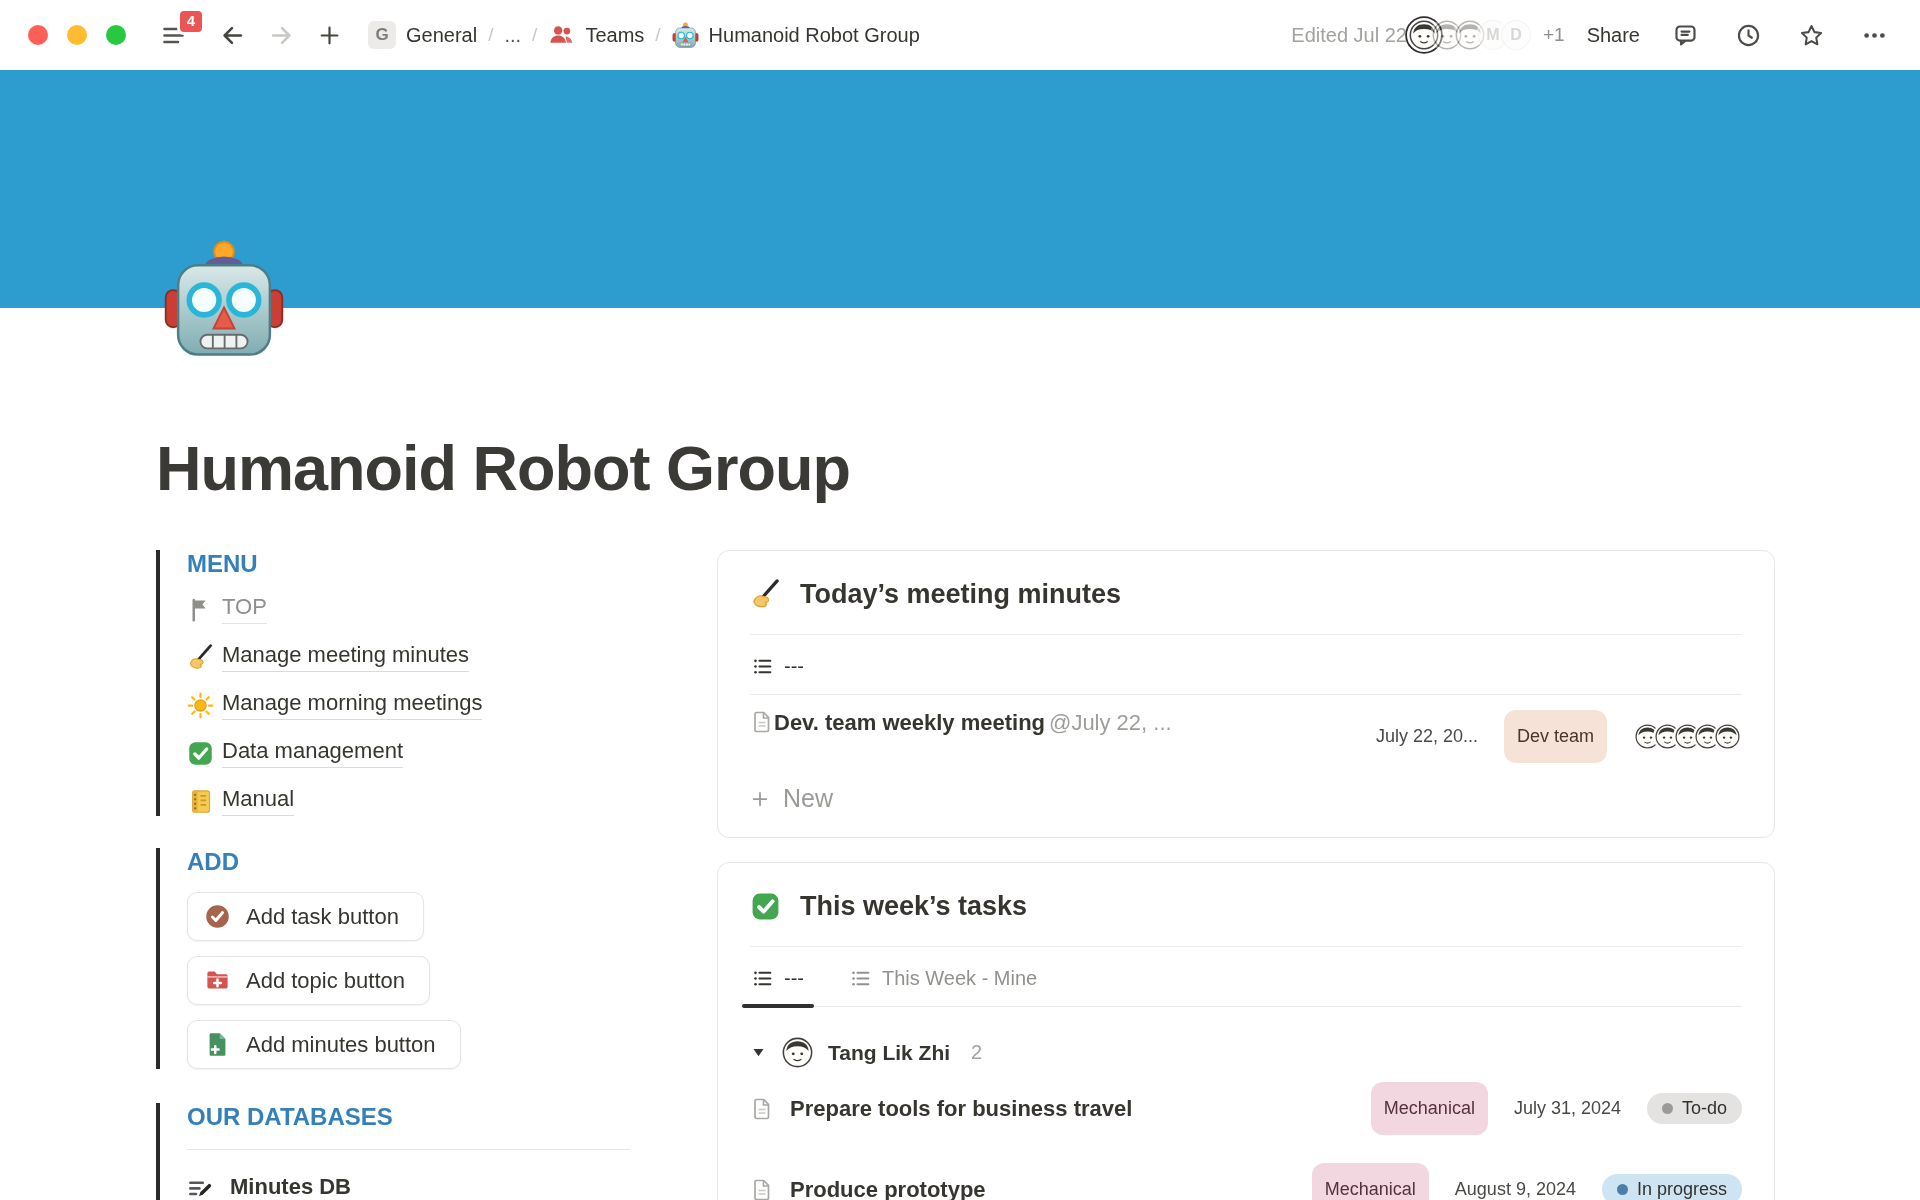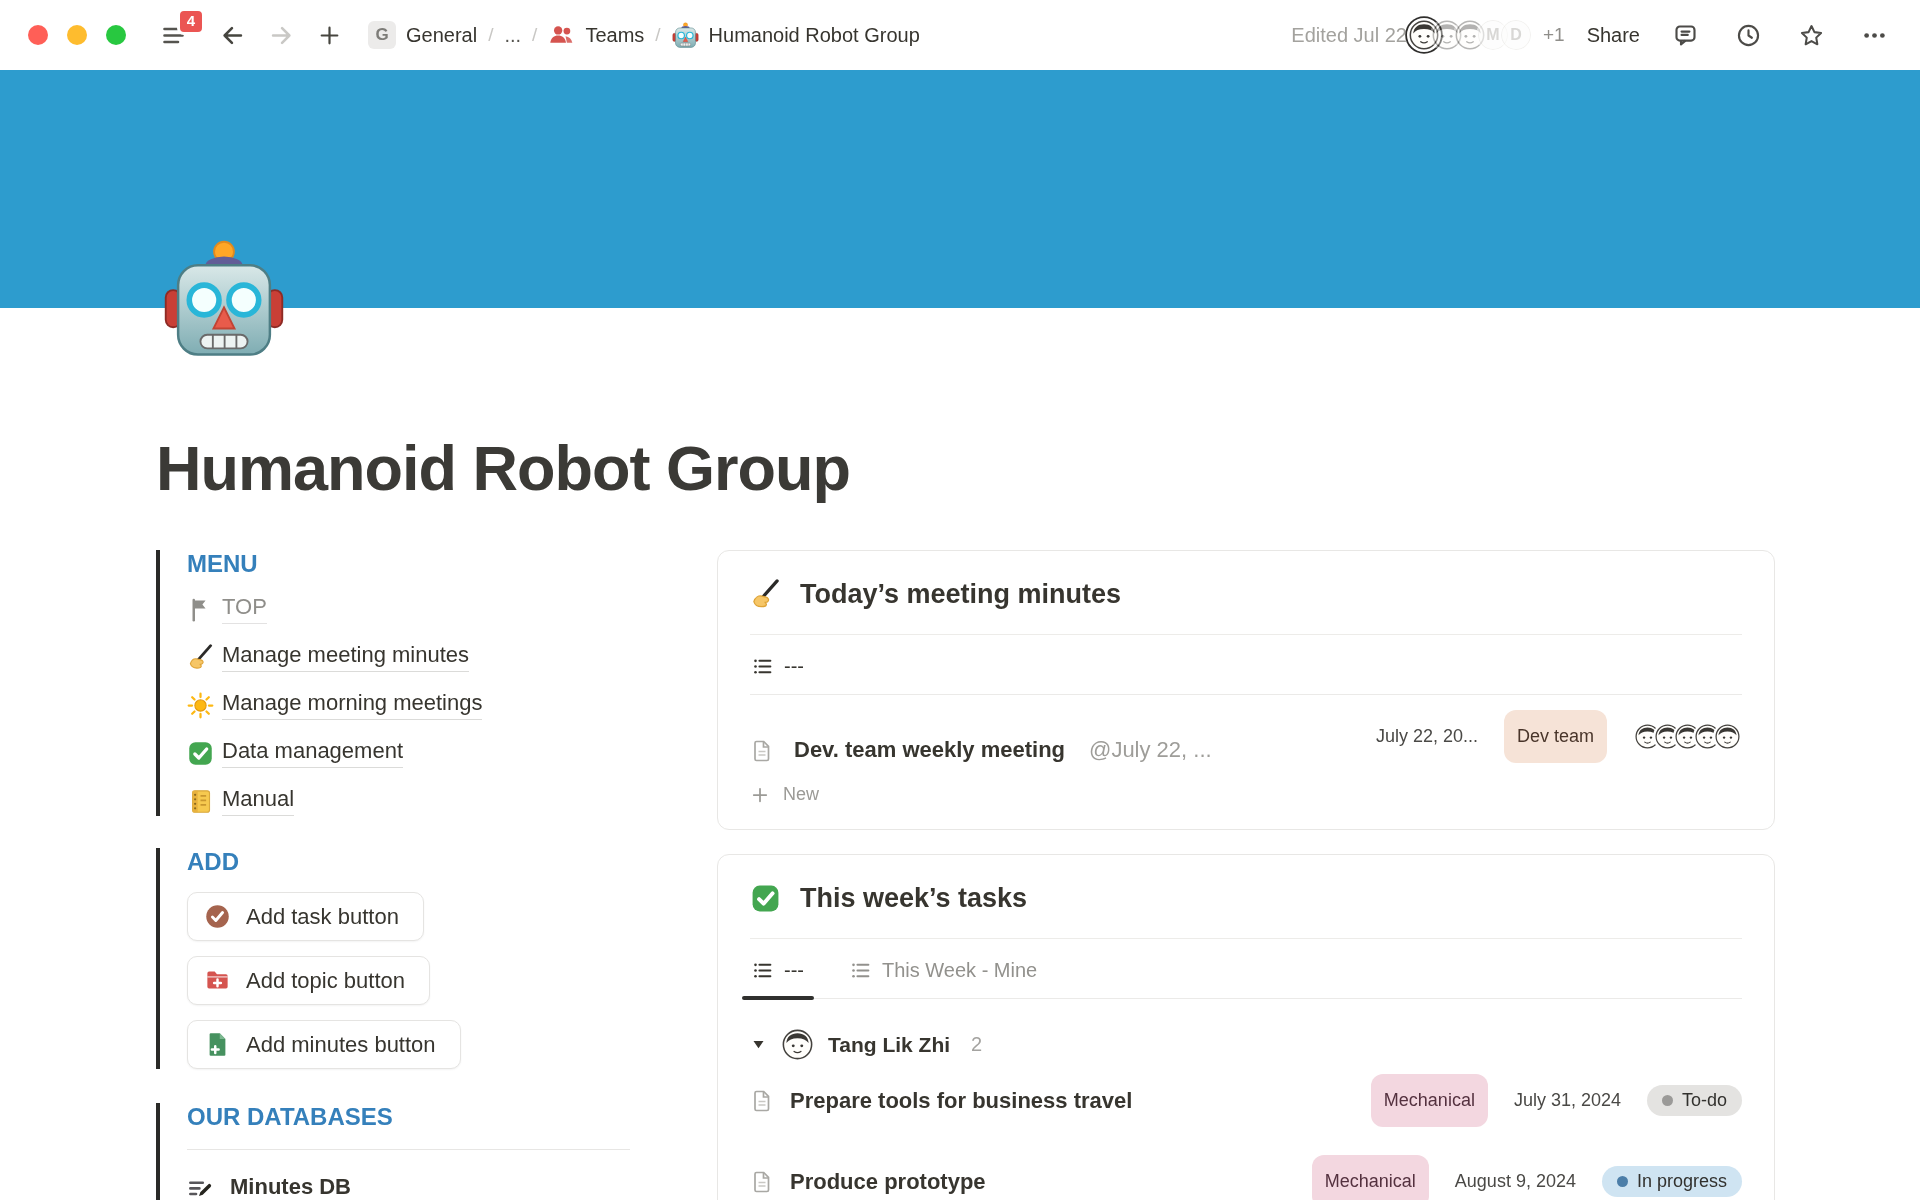--- a/index.html
+++ b/index.html
@@ -72,39 +72,39 @@
   .card-header svg{width:31px;height:31px}
   .card-title{font-size:27px;font-weight:700;cursor:pointer}
   .card-divider{height:1px;background:#EDECE9;margin-top:24px}
   .tabs{display:flex;gap:42px;border-bottom:1px solid #EBEAE8;padding-top:4px}
   .tab{display:flex;align-items:center;gap:11px;padding:16px 2px;font-size:20px;font-weight:500;
        color:#37352F;position:relative;cursor:pointer}
   .tab svg{width:21px;height:21px}
   .tab.inactive{color:#92918D}
   .tab.underlined::after{content:"";position:absolute;left:-8px;right:-8px;bottom:-2px;height:4px;
        background:#30302E;border-radius:2px}
-  .listrow{display:flex;align-items:flex-end;gap:20px;padding:15px 0 9px;font-size:22px;cursor:pointer}
+  .listrow{display:flex;align-items:flex-start;gap:0;padding:15px 0 9px;font-size:22px;cursor:pointer}
   .listrow svg.doc{width:24px;height:24px;flex:0 0 auto}
   .row-title{font-weight:600;white-space:nowrap}
   .row-mention{color:#9E9D99;margin-left:4px;white-space:nowrap}
   .row-meta{margin-left:auto;display:flex;align-items:center;gap:26px}
   .row-date{font-size:18px;color:#4A4946;white-space:nowrap}
   .tag{font-size:18px;padding:16px 13px;border-radius:12px;white-space:nowrap}
   .tag.brown{background:var(--tag-brown-bg,#F6E3D7);color:#49352A}
   .tag.pink{background:var(--tag-pink-bg,#F3D7E0);color:#54313F}
   .status{display:flex;align-items:center;gap:9px;font-size:18px;padding:5px 15px;border-radius:999px;color:#32312E;white-space:nowrap}
   .status .dot{width:11px;height:11px;border-radius:50%}
   .status.todo{background:var(--status-todo-bg,#E4E3E1)}
   .status.todo .dot{background:var(--status-todo-dot,#9B9A98)}
   .status.inprog{background:var(--status-inprogress-bg,#CFE4F2)}
   .status.inprog .dot{background:var(--status-inprogress-dot,#4C7EA8)}
   .row-avatars{display:flex;align-items:center}
   .row-avatars .avatar{width:29px;height:29px;border:2px solid #fff}
   .row-avatars .avatar + .avatar{margin-left:-9px}
-  .new-row{display:flex;align-items:flex-end;gap:13px;color:#9B9A96;font-size:18px;padding:12px 0 10px;cursor:pointer}
+  .new-row{display:flex;align-items:center;gap:13px;color:#9B9A96;font-size:25px;padding:12px 0 10px;cursor:pointer}
   .new-row svg{width:20px;height:20px}
   .group-row{display:flex;align-items:center;gap:15px;margin-top:30px;cursor:pointer}
   .group-row .caret{width:17px;height:15px;fill:#37352F}
   .group-row .avatar{width:31px;height:31px;border:none}
   .group-name{font-size:21px;font-weight:700}
   .group-count{font-size:20px;color:#A4A3A0;margin-left:6px}
   .task-row{display:flex;align-items:center;gap:16px;padding:14px 0;font-size:22px;cursor:pointer}
   .task-row svg.doc{width:24px;height:24px;flex:0 0 auto}
 </style>
 </head>

